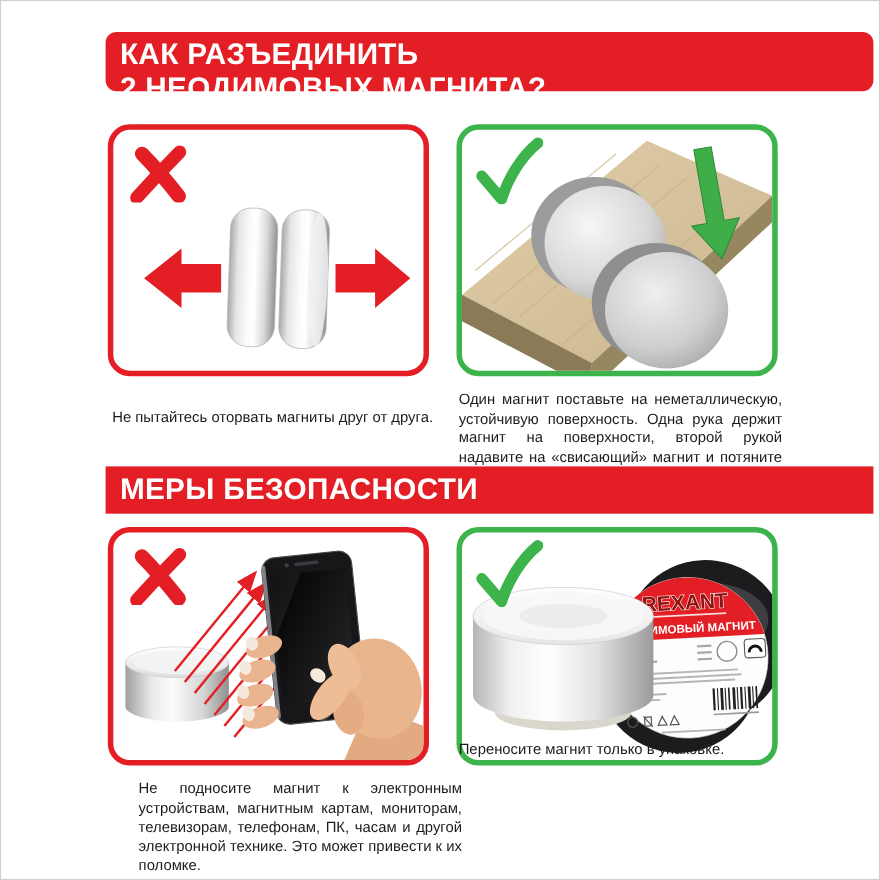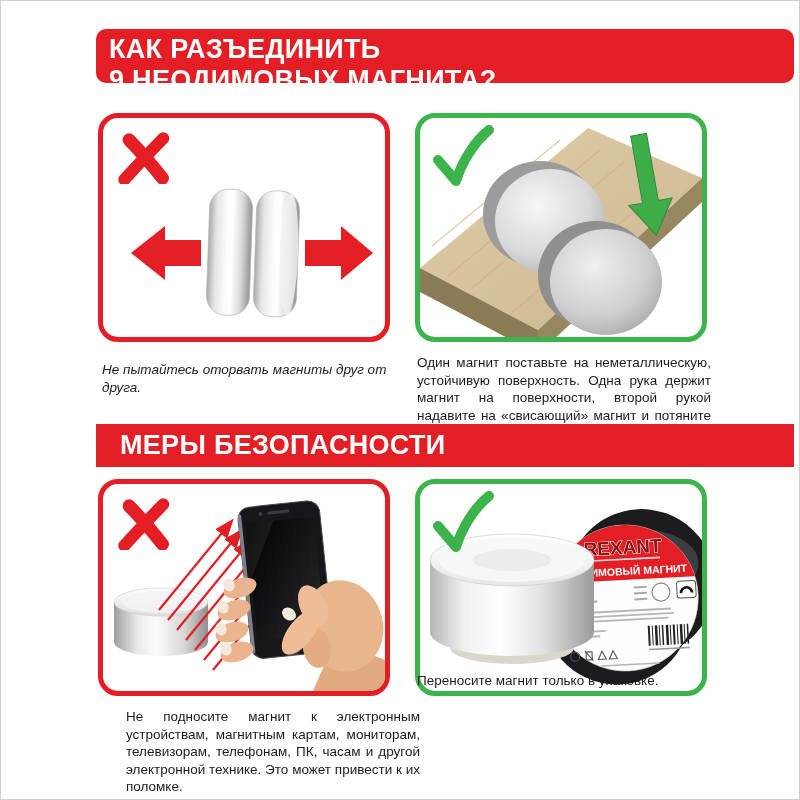--- a/index.html
+++ b/index.html
@@ -5,47 +5,47 @@
   :root{ --red:#E31E24; --green:#3CB44B; }
   html,body{margin:0;padding:0;background:#fff;}
   .page{position:relative;width:800px;height:800px;background:#fff;
         border:1px solid #cfcfcf;box-sizing:border-box;overflow:hidden;
         font-family:"Liberation Sans", sans-serif;}
   .banner{position:absolute;left:95px;width:698px;background:var(--red);
           color:#fff;font-weight:bold;letter-spacing:.3px;}
   .banner.two-line{top:28px;height:54px;font-size:27px;line-height:31px;
           padding:5px 0 0 13px;box-sizing:border-box;border-radius:10px;}
   .banner.one-line{top:423px;height:43px;font-size:27px;line-height:43px;
-          padding-left:24px;box-sizing:border-box;}
+          padding-left:13px;box-sizing:border-box;}
   .panel{position:absolute;width:292px;background:#fff;border-radius:20px;box-sizing:border-box;}
   .panel.dont{border:5px solid var(--red);}
   .panel.do{border:5px solid var(--green);}
   .p1{left:97px;top:112px;height:229px;}
   .p2{left:414px;top:112px;height:229px;}
   .p3{left:97px;top:478px;height:217px;}
   .p4{left:414px;top:478px;height:217px;}
   .ill{position:absolute;left:0;top:0;border-radius:15px;}
   .mark{position:absolute;z-index:3;}
   .cap{position:absolute;font-size:13.5px;line-height:17.5px;color:#1c1c1c;}
   .cap.just{text-align:justify;}
-  .c1{left:101px;top:360px;width:292px;font-style:italic;}
+  .c1{left:101px;top:370px;width:292px;}
   .c2{left:416px;top:353px;width:294px;}
   .c3{left:101px;top:707px;width:294px;margin-left:24px;}
   .c4{left:416px;top:671px;width:294px;}
   svg text{font-family:"Liberation Sans", sans-serif;}
   .f-red{fill:var(--red);} .s-red{stroke:var(--red);} .s-green{stroke:var(--green);}
 </style>
 </head>
 <body>
 
 <div class="page">
 
   <div class="banner two-line">
     <div>КАК РАЗЪЕДИНИТЬ</div>
-    <div>9 НЕОДИМОВЫХ МАГНИТА?</div>
+    <div>2 НЕОДИМОВЫХ МАГНИТА?</div>
   </div>
 
   <div class="panel dont p1">
     <svg class="mark" style="left:14px;top:10px" width="56" height="56" viewBox="0 0 56 56">
       <g transform="rotate(4 28 28)">
         <path d="M11,13 Q28,28 47,49" class="s-red" stroke-width="13" fill="none" stroke-linecap="round"></path>
         <path d="M45,9 Q27,30 9,53" class="s-red" stroke-width="12" fill="none" stroke-linecap="round"></path>
       </g>
     </svg>
     <svg class="ill" width="282" height="219" viewBox="0 0 282 219">

